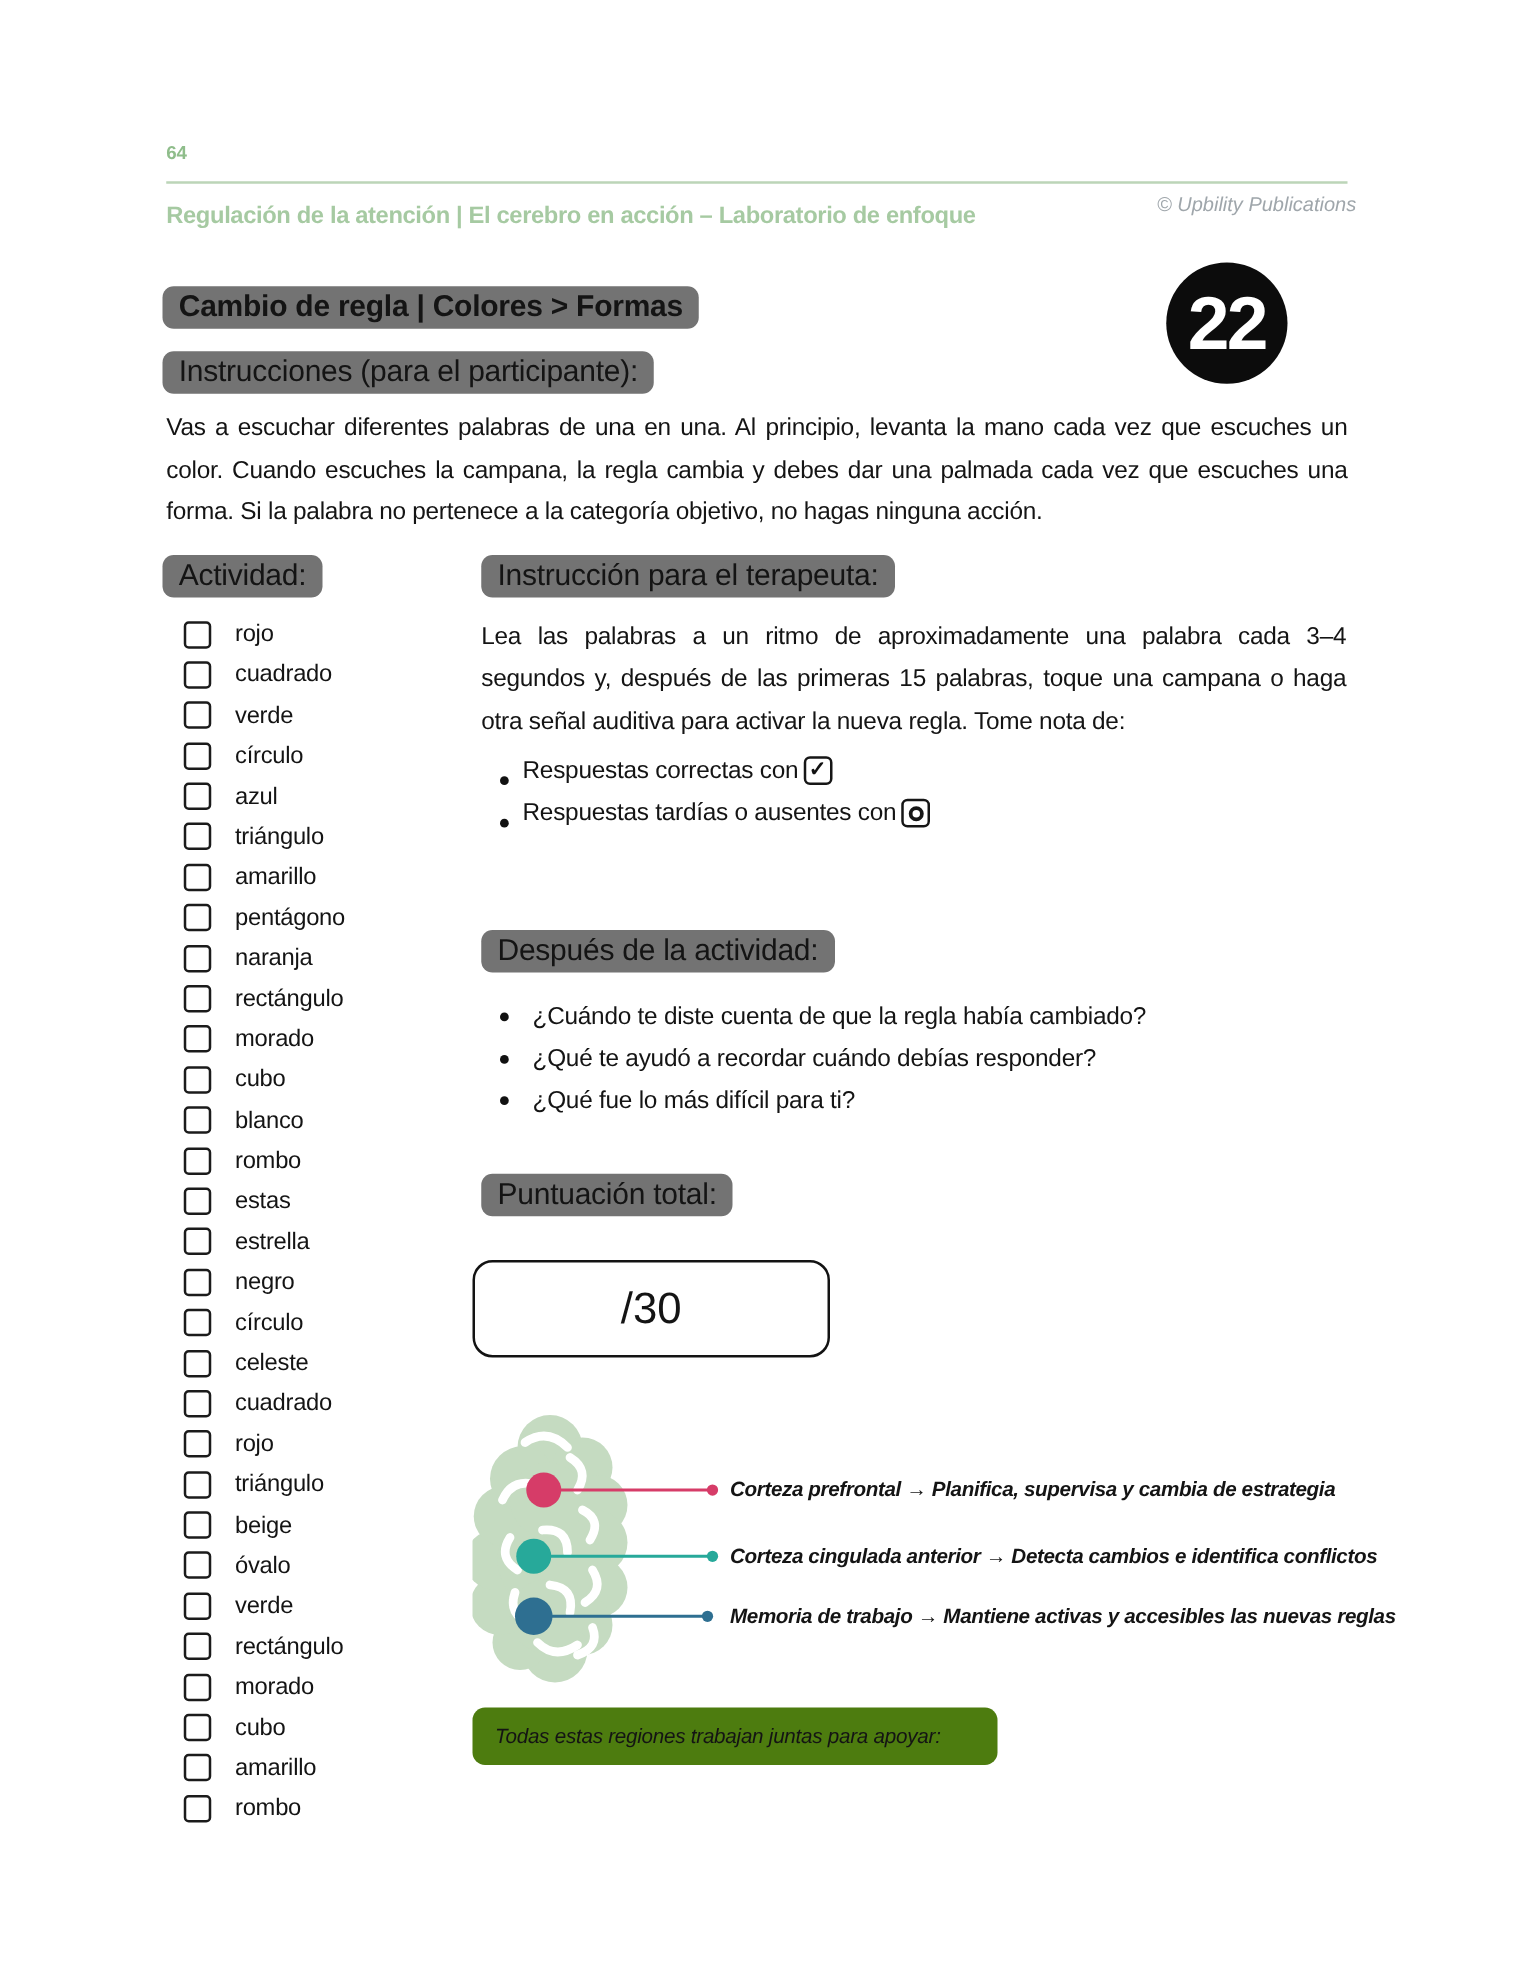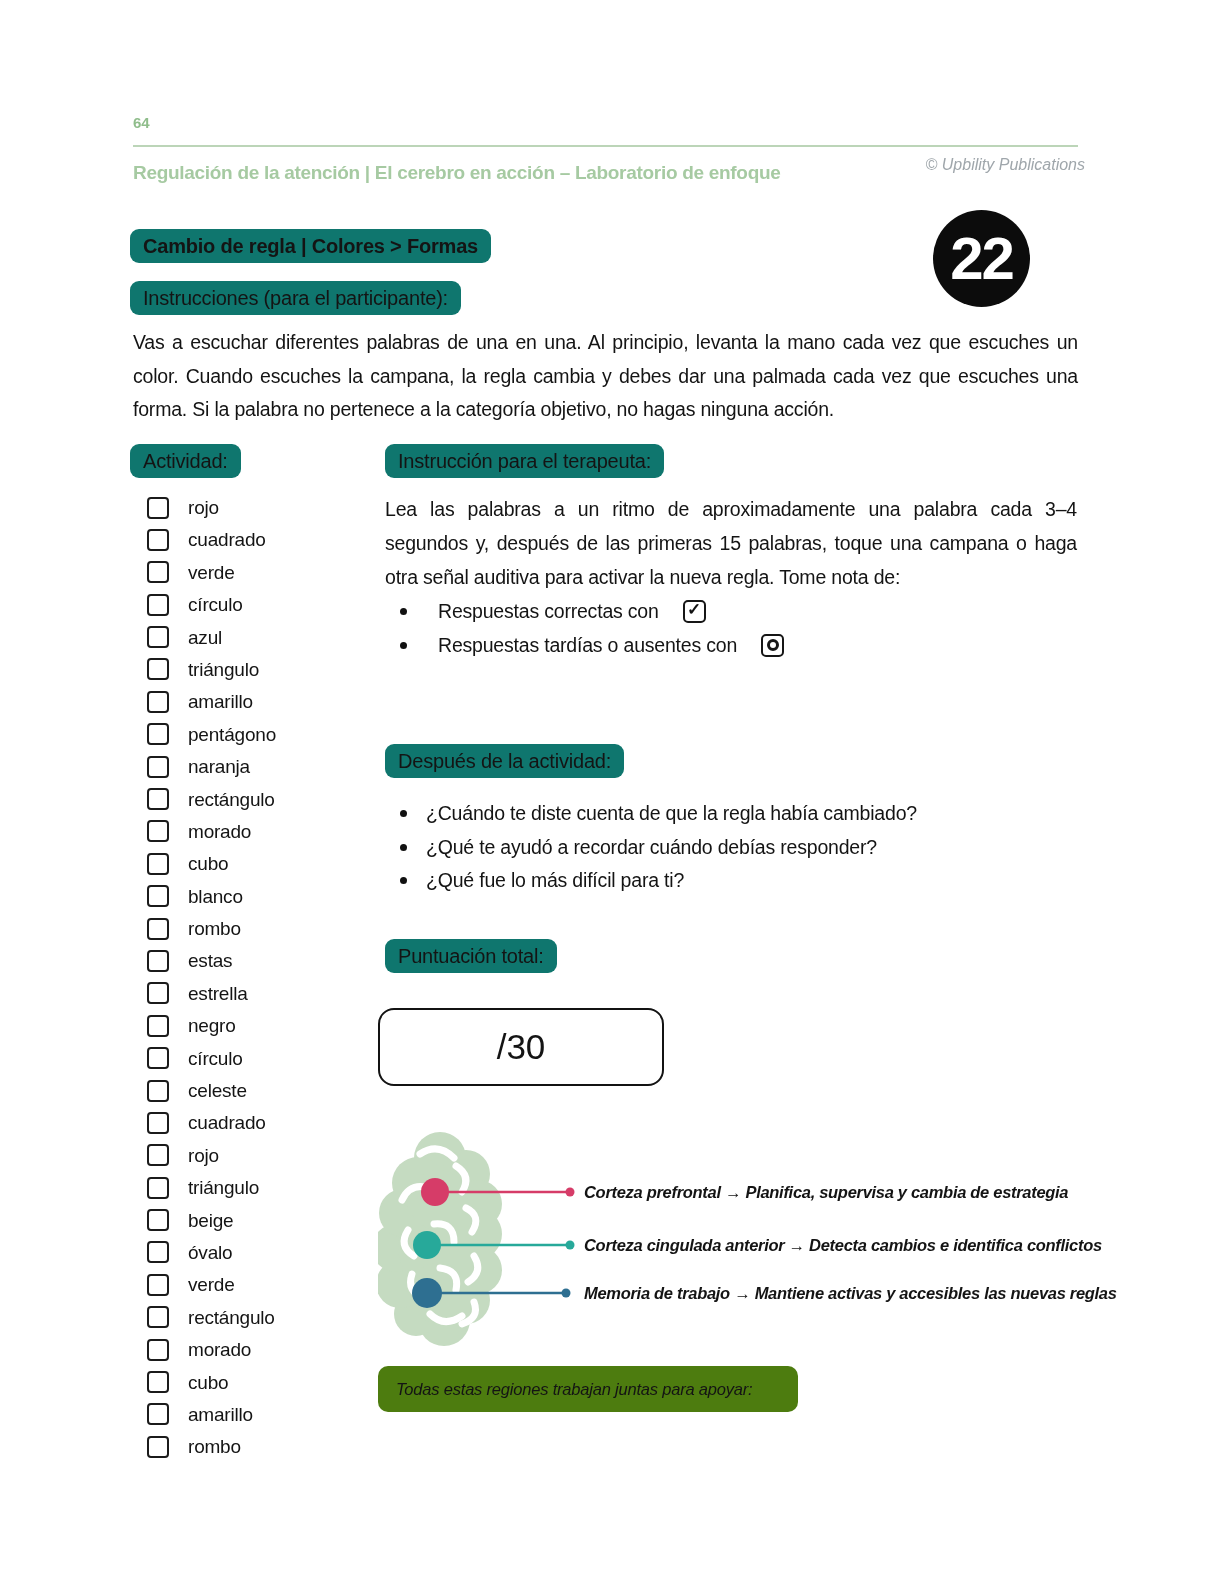--- a/index.html
+++ b/index.html
@@ -5,21 +5,21 @@
   html,body{margin:0;padding:0;background:#fff;}
   .page{position:relative;width:1214px;height:1572px;background:#fff;overflow:hidden;
         font-family:"Liberation Sans",sans-serif;color:#141414;letter-spacing:-0.2px;}
   .abs{position:absolute;}
 
   .page-num{left:133px;top:114px;font-size:15px;font-weight:bold;color:#8fbd8b;}
   .top-rule{left:133px;top:145px;width:945px;height:2px;background:#bcd5b8;}
   .doc-header{left:133px;top:162px;font-size:19px;font-weight:bold;color:#a6caa2;letter-spacing:-0.3px;}
   .copyright{left:850px;top:156px;width:235px;text-align:right;font-size:16px;font-style:italic;color:#9fa6ab;letter-spacing:0;}
 
-  .badge{display:inline-block;background:#0f766e;border-radius:9px;padding:7px 13px;font-size:20px;line-height:20px;}
+  .badge{display:inline-block;background:#737373;border-radius:9px;padding:7px 13px;font-size:24px;line-height:20px;}
   .badge.bold{font-weight:bold;}
   .title-badge{left:130px;top:229px;}
   .instr-badge{left:130px;top:281px;}
   .activity-badge{left:130px;top:444px;}
   .therapist-badge{left:385px;top:444px;}
   .after-badge{left:385px;top:744px;}
   .score-badge{left:385px;top:939px;}
 
   .num-badge{left:933px;top:210px;width:97px;height:97px;border-radius:50%;background:#0c0c0c;
              color:#fff;display:flex;align-items:center;justify-content:center;
@@ -28,21 +28,21 @@
   .para{font-size:19.5px;line-height:33.5px;text-align:justify;}
   .participant-para{left:133px;top:326px;width:945px;}
   .therapist-para{left:385px;top:492px;width:692px;line-height:34px;}
 
   .cb-list{left:147px;top:498px;}
   .cb-row{display:flex;align-items:center;height:19px;margin-bottom:13.4px;gap:19px;}
   .cb{width:18px;height:18px;border:2px solid #1b1b1b;border-radius:4px;flex:none;background:#fff;}
   .cb-label{font-size:19px;line-height:19px;}
 
   .notes-list{left:400px;top:594px;}
-  .note-row{display:flex;align-items:center;height:34px;font-size:19.5px;gap:24px;}
+  .note-row{display:flex;align-items:flex-end;height:34px;font-size:19.5px;gap:4px;}
   .note-row::before{content:"";width:7px;height:7px;border-radius:50%;background:#111;margin-right:7px;flex:none;}
   .note-icon{width:19px;height:19px;border:2.5px solid #161616;border-radius:5px;
              display:inline-flex;align-items:center;justify-content:center;flex:none;position:relative;}
   .note-icon .glyph{font-weight:bold;letter-spacing:0;}
   .note-icon .check{font-size:17px;margin-top:-3px;color:#111;}
   .note-icon.cross-box{overflow:visible;}
   .note-icon .cross{font-size:24px;color:#a93228;line-height:0;}
   .note-icon .ring{width:6px;height:6px;border:3.5px solid #161616;border-radius:50%;}
 
   .q-list{left:400px;top:797px;margin:0;padding:0;list-style:none;}

